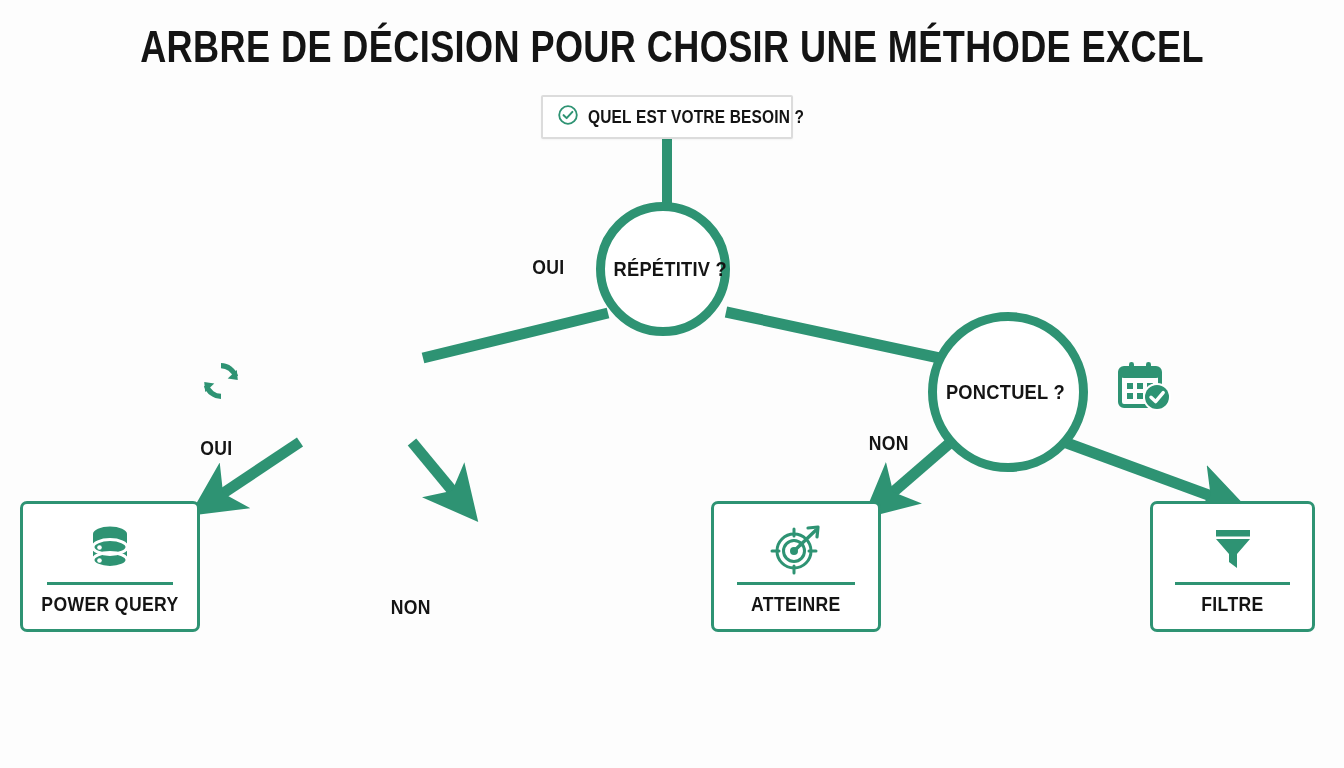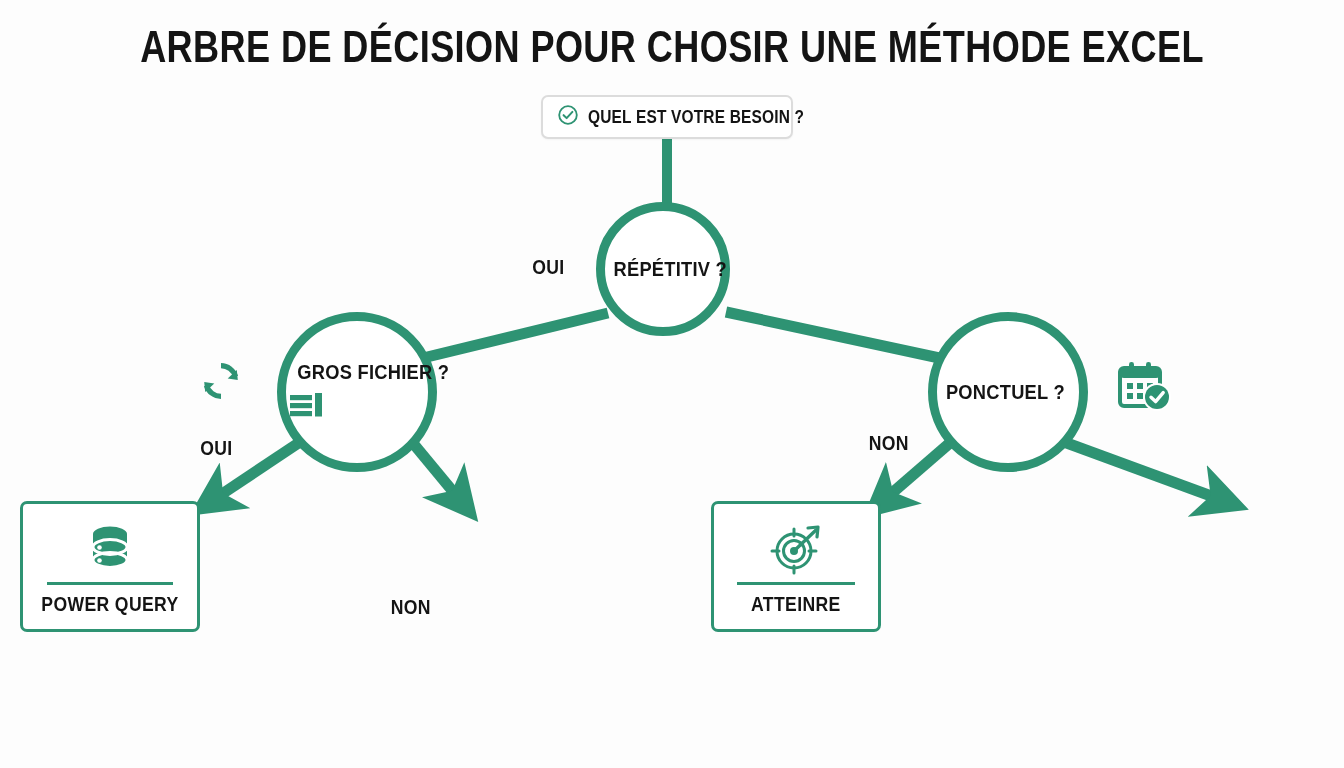--- a/index.html
+++ b/index.html
@@ -45,21 +45,21 @@
   
   #root-box {
     position: absolute;
     left: 541px;
     top: 95px;
     width: 252px;
     height: 44px;
     box-sizing: border-box;
     background: #ffffff;
     border: 2px solid #dcdcdc;
-    border-radius: 7px;
+    border-radius: 2px;
     display: flex;
     align-items: center;
     gap: 9px;
     padding: 0 14px;
     box-shadow: 0 1px 2px rgba(0,0,0,0.04);
   }
   #root-box .rb-label {
     font-family: "Liberation Sans Narrow", "Liberation Sans", sans-serif;
     font-weight: bold;
     font-size: 18px;
@@ -194,31 +194,20 @@
         <path d="M7.2 12.2 L10.5 15.4 L16.8 8.6" fill="none" stroke="#2e9373" stroke-width="2.2" stroke-linecap="round" stroke-linejoin="round"></path>
       </svg>
     </span>
     <span class="rb-label">QUEL EST VOTRE BESOIN ?</span>
   </div>
 
   <div id="node-repetitiv" class="node-circle">
     <span class="nc-label">RÉPÉTITIV ?</span>
   </div>
 
-  <div id="node-gros" class="node-circle">
-    <span class="nc-label">GROS FICHIER ?</span>
-    <span>
-      <svg width="40" height="30" viewBox="0 0 40 30">
-        <rect x="4" y="5" width="22" height="5.2" fill="#2e9373"></rect>
-        <rect x="4" y="13" width="22" height="5.2" fill="#2e9373"></rect>
-        <rect x="4" y="21" width="22" height="5.2" fill="#2e9373"></rect>
-        <rect x="29" y="3" width="7" height="23.5" fill="#2e9373"></rect>
-      </svg>
-    </span>
-  </div>
 
   <div id="node-ponctuel" class="node-circle">
     <span class="nc-label">PONCTUEL ?</span>
   </div>
 
   <span id="icon-sync" class="side-icon">
     <svg width="46" height="46" viewBox="0 0 48 48">
       <path d="M24 8 A16 16 0 0 1 39.2 19.4" fill="none" stroke="#2e9373" stroke-width="5.4" stroke-linecap="butt"></path>
       <path d="M40.5 12.5 L41.5 23 L31 21.5 Z" fill="#2e9373"></path>
       <path d="M24 40 A16 16 0 0 1 8.8 28.6" fill="none" stroke="#2e9373" stroke-width="5.4" stroke-linecap="butt"></path>
@@ -276,14 +265,24 @@
         <path d="M2 28 H9" stroke="#2e9373" stroke-width="3" stroke-linecap="round"></path>
         <path d="M39 28 H46" stroke="#2e9373" stroke-width="3" stroke-linecap="round"></path>
         <path d="M24 28 L46 7" stroke="#2e9373" stroke-width="3.4" stroke-linecap="round"></path>
         <path d="M38 5 L48 4 L47 14" fill="none" stroke="#2e9373" stroke-width="3.2" stroke-linecap="round" stroke-linejoin="round"></path>
       </svg>
     </span>
     <div class="leaf-rule"></div>
     <span class="leaf-label">ATTEINRE</span>
   </div>
 
+  <div id="leaf-filtre" class="leaf-box">
+    <span class="leaf-icon">
+      <svg width="50" height="48" viewBox="0 0 50 48">
+        <rect x="8" y="5" width="34" height="6.5" fill="#2e9373"></rect>
+        <path d="M8 14 L42 14 L29 29 L29 43 L21 37 L21 29 Z" fill="#2e9373"></path>
+      </svg>
+    </span>
+    <div class="leaf-rule"></div>
+    <span class="leaf-label">FILTRE</span>
+  </div>
 
 </div>
 
 </body></html>

